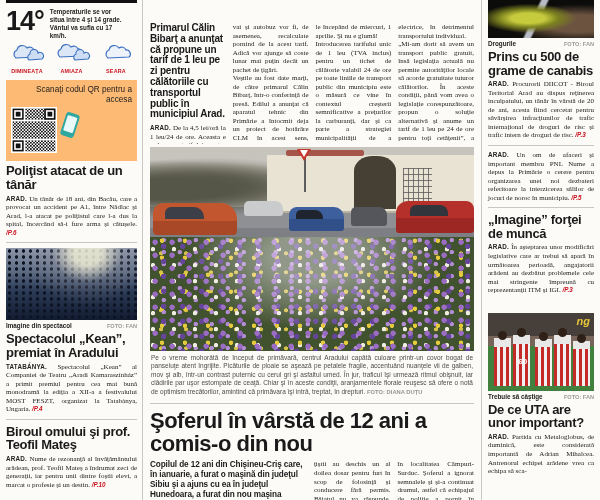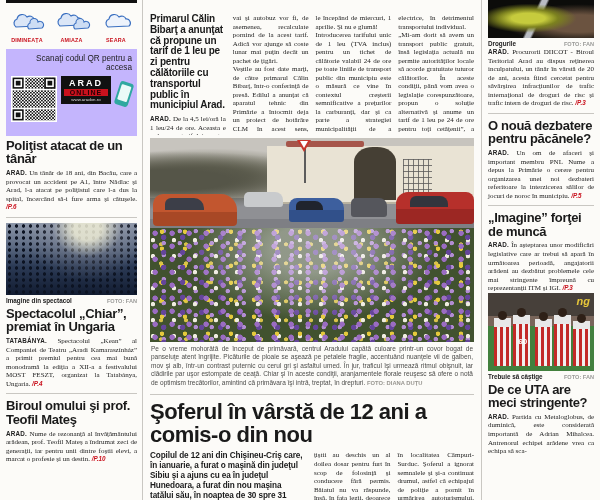--- a/index.html
+++ b/index.html
@@ -4,42 +4,42 @@
 <style>
   * { margin:0; padding:0; box-sizing:border-box; }
   html,body { background:#e8e8e6; }
   .page {
     position:relative; width:600px; height:500px; margin:0 auto;
     background:#fcfbf8; color:#1a1a1a; overflow:hidden;
     font-family:"Liberation Sans", sans-serif; display:flex;
   }
   
   .rail-left  { width:142px; padding:0 5px 0 6px; }
-  .center     { width:340px; border-left:1px solid #c9c7c2; border-right:1px solid #c9c7c2; padding:8px 7px; }
+  .center     { width:340px; border-left:1px solid #c9c7c2; border-right:1px solid #c9c7c2; padding:17px 7px; }
   .rail-right { flex:1; padding:0 6px 0 6px; }
   .rule { border:none; border-top:1px solid #c9c7c2; margin:5px 0; }
   
   .body-text { font-family:"Liberation Serif", serif; font-size:7px; line-height:1.22; color:#222; text-align:justify; }
   .paras { white-space:pre-line; }
   .dateline { font-family:"Liberation Sans", sans-serif; font-weight:bold; font-size:6.3px; letter-spacing:.2px; }
   .pref { font-style:italic; font-weight:bold; font-family:"Liberation Sans", sans-serif; font-size:6.3px; color:#c9111d; }
   h3.art-title { font-size:13px; line-height:1.05; letter-spacing:-.3px; margin:3px 0 3px; font-weight:bold; }
   .figcap { display:flex; justify-content:space-between; align-items:baseline; margin:2px 0 1px; }
   .figcap .cap { font-weight:bold; font-size:6.3px; }
   .figcap .credit { font-size:5.6px; font-weight:bold; color:#9a9a98; }
   
   .weather { border-top:3px solid #111; padding-top:5px; }
   .weather-top { display:flex; gap:6px; align-items:flex-start; }
   .temp { font-size:27px; font-weight:bold; letter-spacing:-1px; line-height:1; }
   .forecast { font-size:6.3px; font-weight:bold; line-height:1.25; color:#222; width:72px; }
   .weather-times { display:flex; justify-content:space-between; margin-top:4px; }
   .wt { width:42px; text-align:center; }
   .wt .lbl { display:block; font-size:5.4px; font-weight:bold; color:#c9111d; margin-top:1px; letter-spacing:.2px; }
   
-  .qr-box { background:#c4b5fd; margin-top:6px; padding:5px 5px 14px; }
+  .qr-box { background:#fdba74; margin-top:6px; padding:5px 5px 8px; }
   .qr-text { font-size:8.2px; line-height:1.15; text-align:right; color:#1d1d1d; margin-bottom:3px; }
   .qr-row { display:flex; gap:4px; align-items:flex-start; }
   .qr-svg { background:#fff; }
   .aradon-logo { background:#111; color:#fff; padding:2px 3px; text-align:center; width:50px; }
   .aradon-logo .l1 { font-size:9px; font-weight:bold; letter-spacing:2px; }
   .aradon-logo .l2 { background:#c9111d; color:#2a0004; font-size:7px; font-weight:bold; letter-spacing:1px; margin:1px 0; }
   .aradon-logo .l3 { font-size:4.4px; color:#ddd; }
   .phone { width:14px; height:24px; background:#2fa8a0; border-radius:3px; transform:rotate(18deg); margin-left:2px; margin-top:6px; position:relative; }
   .phone::after { content:""; position:absolute; left:2px; top:3px; right:2px; bottom:5px; background:#eafaf8; border-radius:1px; }
   
@@ -49,21 +49,21 @@
       radial-gradient(ellipse at 62% 8%, rgba(240,238,215,.85) 0 12%, rgba(160,160,170,.25) 30%, transparent 55%),
       radial-gradient(circle, #0c1322 0 1.4px, transparent 2px),
       linear-gradient(180deg,#8d97a9 0%, #5d6b83 32%, #2b3a55 60%, #121c31 100%);
     background-size:auto, 7px 6px, auto; }
   .ph-drugs { height:38px;
     background:
       radial-gradient(ellipse at 38% 48%, #c6cb3d 0 18%, #7c811f 32%, transparent 52%),
       linear-gradient(115deg, transparent 42%, #b9bcc4 44% 48%, transparent 50%),
       radial-gradient(ellipse at 86% 62%, #6b5340 0 26%, transparent 58%),
       #0c0c0a; }
-  .ph-foot { height:78px; margin-top:0;
+  .ph-foot { height:78px; margin-top:18px;
     background:
       linear-gradient(180deg, #47403a 0 30%, #78655a 30% 42%, #42803d 42% 100%); }
   .player { position:absolute; bottom:6%; width:17px; height:62%;
     background:linear-gradient(#e8e8e8 0 18%, transparent 18%), repeating-linear-gradient(90deg,#c32a28 0 3px,#f1f1f1 3px 6px); }
   .player::before { content:""; position:absolute; top:-7px; left:4px; width:9px; height:9px; border-radius:50%; background:#2e2017; }
   .jersey-num { position:absolute; bottom:38%; left:28%; color:#fff; font-size:8px; font-weight:bold; }
   .billboard { position:absolute; top:2px; right:4px; color:#e6c63a; font-weight:bold; font-size:11px; font-style:italic; }
   
   .ph-main { height:204px; margin-top:3px; }
   .street { position:absolute; inset:0 0 auto 0; height:46%;
@@ -115,20 +115,24 @@
   .bc-col { flex:1; min-width:0; }
 </style>
 </head>
 <body>
 
 <div class="page">
 
   <aside class="rail-left">
 
     <section class="weather">
+      <div class="weather-top">
+        <div class="temp">14°</div>
+        <div class="forecast">Temperaturile se vor situa între 4 şi 14 grade. Vântul va sufla cu 17 km/h.</div>
+      </div>
       <div class="weather-times">
         <div class="wt">
           <svg width="40" height="20" viewBox="0 0 40 20">
             <path d="M9 15 a4.5 4.5 0 0 1 1-8 a5.5 5.5 0 0 1 10-2 a4.5 4.5 0 0 1 7 2 a4 4 0 0 1 3 7 z" fill="#dbe6f7" stroke="#3a6fc0" stroke-width="1.2"></path>
             <path d="M22 17 a3.5 3.5 0 0 1 1-6 a4 4 0 0 1 8-1 a3.5 3.5 0 0 1 4 6 z" fill="#cdddf4" stroke="#3a6fc0" stroke-width="1.1"></path>
           </svg>
           <span class="lbl">DIMINEAŢA</span>
         </div>
         <div class="wt">
           <svg width="40" height="20" viewBox="0 0 40 20">
@@ -169,25 +173,20 @@
             <rect x="2" y="2" width="5" height="5"></rect>
               <rect x="22" y="2" width="5" height="5"></rect>
               <rect x="2" y="22" width="5" height="5"></rect>
           </g>
           <g fill="#111">
             <rect x="3" y="3" width="3" height="3"></rect>
               <rect x="23" y="3" width="3" height="3"></rect>
               <rect x="3" y="23" width="3" height="3"></rect>
           </g>
         </svg>
-        <div class="aradon-logo">
-          <div class="l1">ARAD</div>
-          <div class="l2">ONLINE</div>
-          <div class="l3">www.aradon.ro</div>
-        </div>
         <div class="phone"></div>
       </div>
     </section>
 
     <article>
       <h3 class="art-title">Poliţist atacat de un tânăr</h3>
       <p class="body-text">
         <b class="dateline">ARAD.</b>
         <span>Un tânăr de 18 ani, din Bacău, care a provocat un accident pe A1, între Nădlac şi Arad, l-a atacat pe poliţistul care l-a dus la spital, încercând să-i fure arma şi cătuşele.</span>
         <i class="pref">/P.6</i>
@@ -196,21 +195,21 @@
 
     <hr class="rule">
 
     <figure class="ph-theater"></figure>
     <div class="figcap">
       <span class="cap">Imagine din spectacol</span>
       <span class="credit">FOTO: FAN</span>
     </div>
 
     <article>
-      <h3 class="art-title">Spectacolul „Chiar”, premiat în Ungaria</h3>
+      <h3 class="art-title">Spectacolul „Kean”, premiat în Aradului</h3>
       <p class="body-text">
         <b class="dateline">TATABÁNYA.</b>
         <span>Spectacolul „Kean” al Companiei de Teatru „Aradi Kamaraszínház” a primit premiul pentru cea mai bună monodramă la ediţia a XII-a a festivalului MOST FESZT, organizat la Tatabánya, Ungaria.</span>
         <i class="pref">/P.4</i>
       </p>
     </article>
 
     <hr class="rule">
 
     <article>
@@ -288,31 +287,31 @@
   </main>
 
   <aside class="rail-right">
 
     <figure class="ph-drugs"></figure>
     <div class="figcap">
       <span class="cap">Drogurile</span>
       <span class="credit">FOTO: FAN</span>
     </div>
     <article>
+      <h3 class="art-title">Prins cu 500 de grame de canabis</h3>
       <p class="body-text">
         <b class="dateline">ARAD.</b>
         <span>Procurorii DIICOT - Biroul Teritorial Arad au dispus reţinerea inculpatului, un tânăr în vârstă de 20 de ani, acesta fiind cercetat pentru săvârşirea infracţiunilor de trafic internaţional de droguri de risc şi trafic intern de droguri de risc.</span>
         <i class="pref">/P.3</i>
       </p>
     </article>
 
     <hr class="rule">
 
     <article>
-      <h3 class="art-title">O nouă dezbatere pentru păcănele?</h3>
       <p class="body-text">
         <b class="dateline">ARAD.</b>
         <span>Un om de afaceri şi important membru PNL Nume a depus la Primărie o cerere pentru organizarea unei noi dezbateri referitoare la interzicerea sălilor de jocuri de noroc în municipiu.</span>
         <i class="pref">/P.5</i>
       </p>
     </article>
 
     <hr class="rule">
 
     <article>
@@ -332,21 +331,21 @@
       </div>
       <div class="player" style="left:44%; height:60%"></div>
       <div class="player" style="left:62%; height:65%"></div>
       <div class="player" style="left:80%; height:58%"></div>
     </figure>
     <div class="figcap">
       <span class="cap">Trebuie să câştige</span>
       <span class="credit">FOTO: FAN</span>
     </div>
     <article>
-      <h3 class="art-title">De ce UTA are meci stringente?</h3>
+      <h3 class="art-title">De ce UTA are unor important?</h3>
       <p class="body-text">
         <b class="dateline">ARAD.</b>
         <span>Partida cu Metaloglobus, de duminică, este considerată importantă de Adrian Mihalcea. Antrenorul echipei arădene vrea ca echipa să sca-</span>
       </p>
     </article>
 
   </aside>
 
 </div>
 

